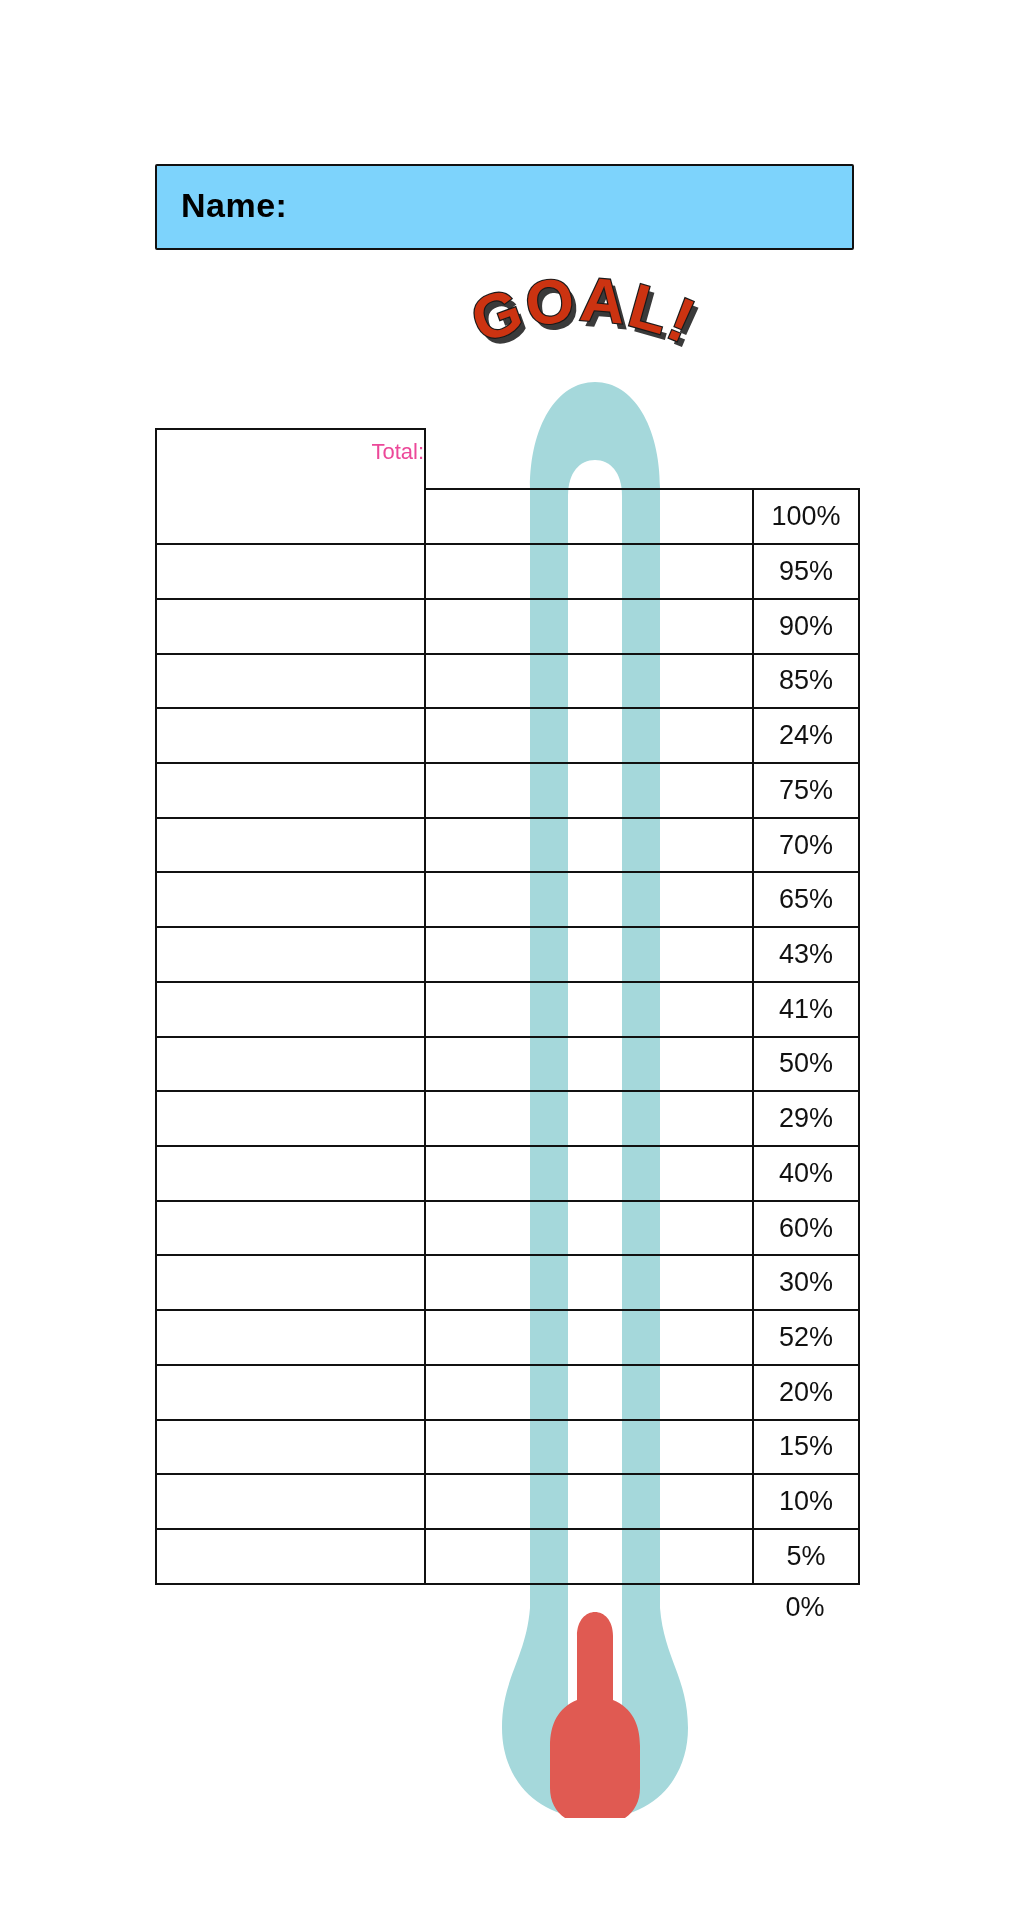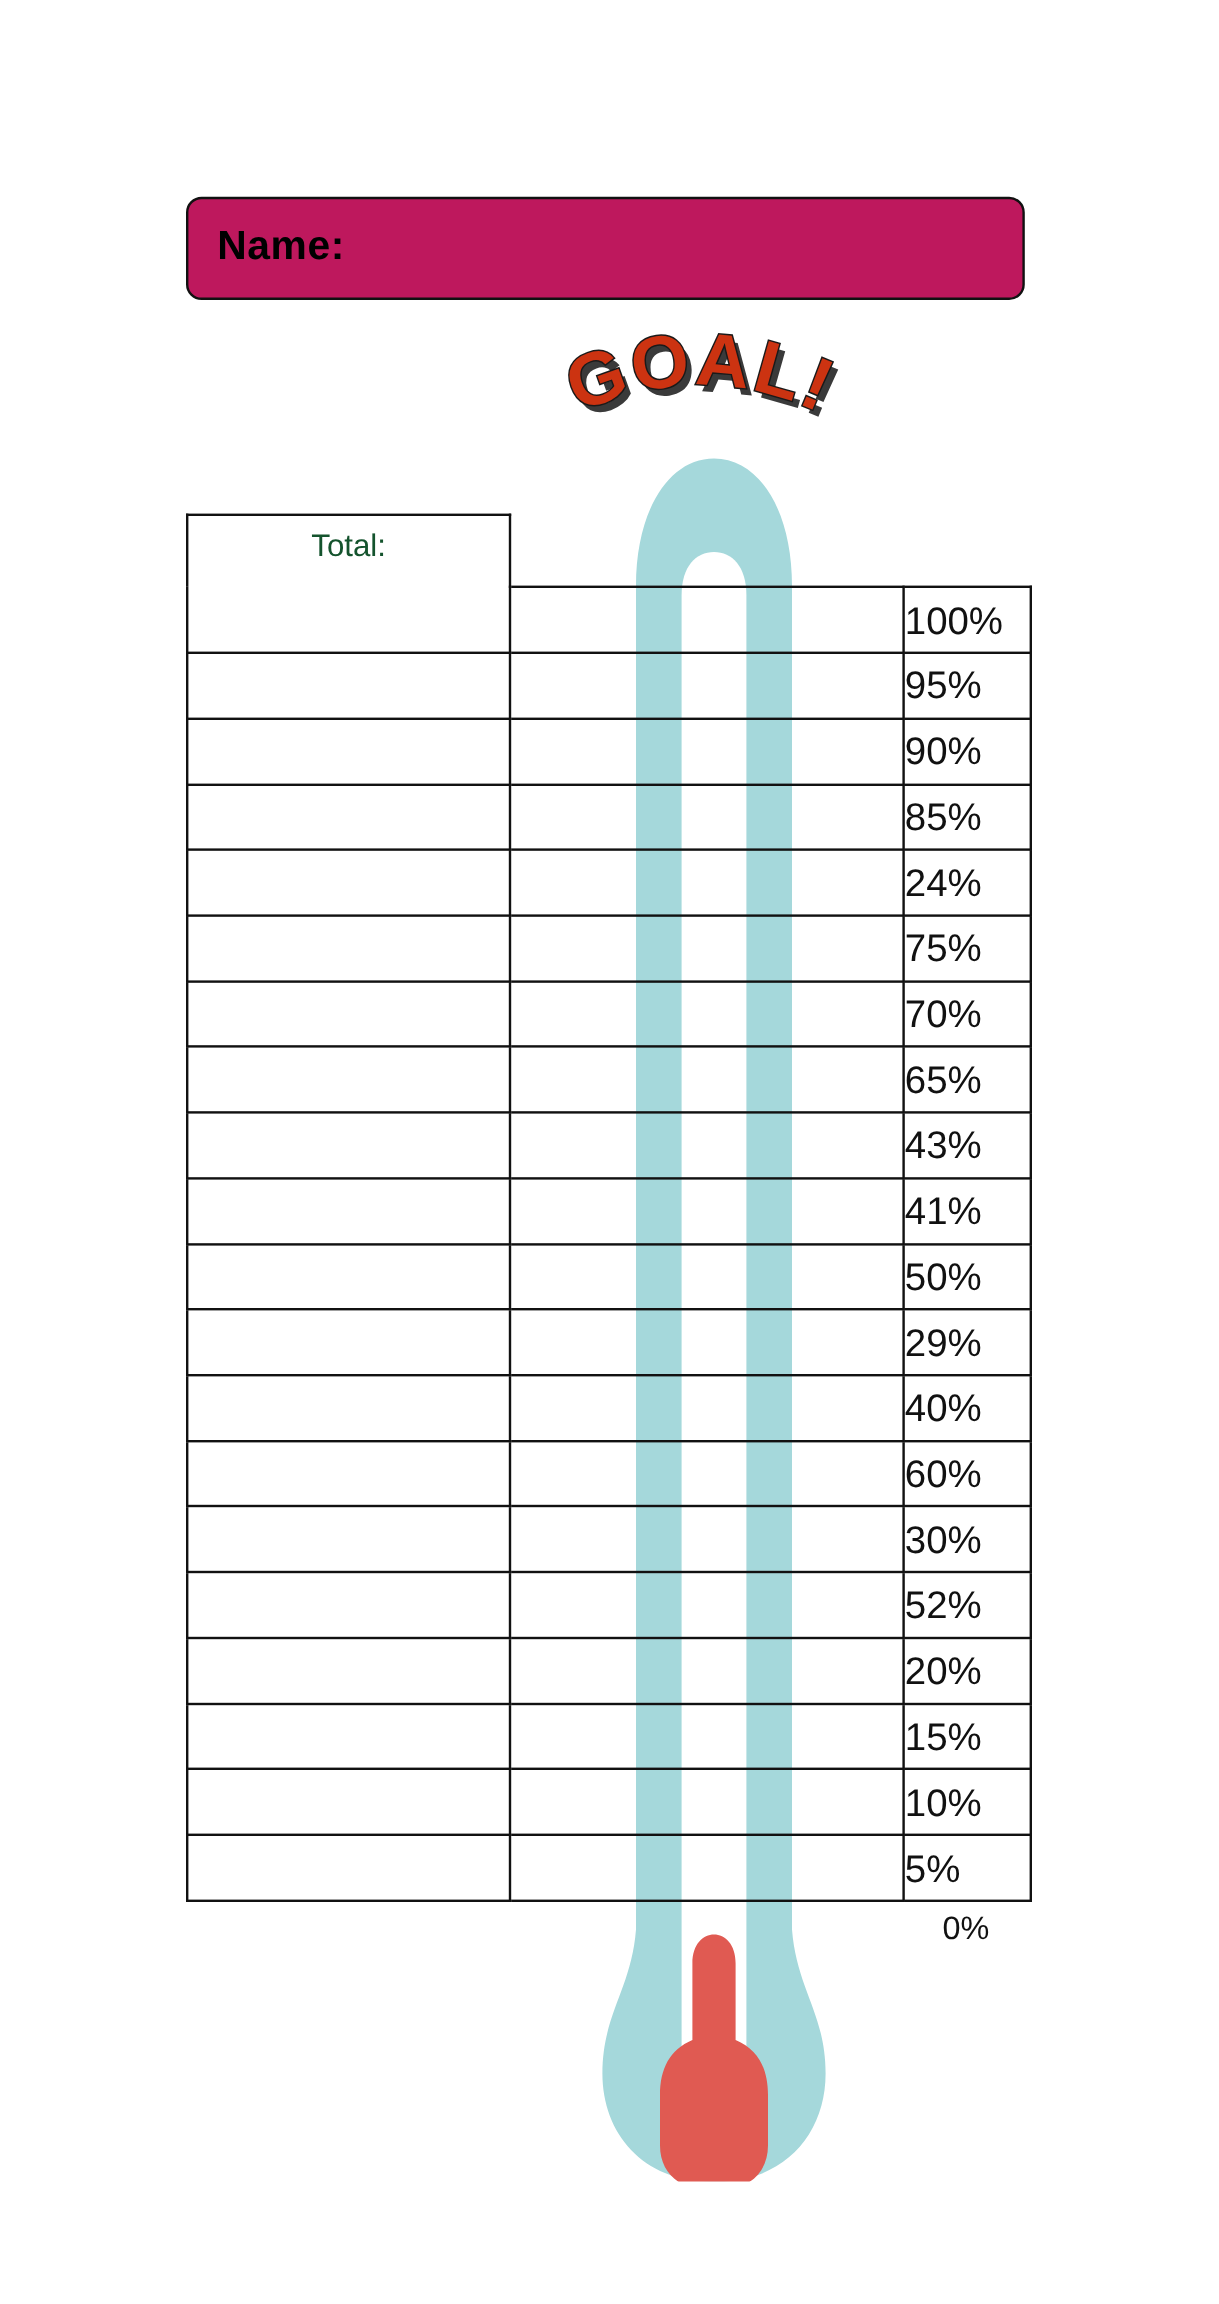--- a/index.html
+++ b/index.html
@@ -24,22 +24,22 @@
     color:#cc3311;
     white-space:pre;
   }
 
   
   .name-box{
     position:absolute;left:155px;top:164px;
     width:699px;height:86px;
     box-sizing:border-box;
     border:2.5px solid #111;
-    border-radius:13px;
-    background:#be185d;
+    border-radius:2px;
+    background:#7dd3fc;
   }
   .name-label{
     position:absolute;left:24px;top:20px;
     font-size:34px;font-weight:700;color:#000;
     letter-spacing:0.5px;
   }
 
   
   .goal-wrap{
     position:absolute;left:418px;top:272px;
@@ -91,31 +91,32 @@
   .grid tr{height:52.6px;}
   .grid tr.first-row{height:58px;}
 
   
   .total-cell{
     vertical-align:top;
     text-align:center;
   }
   .total-text{
     display:block;
-    font-size:26px;
-    color:#14532d;
+    font-size:22px;
+    color:#ec4899;
     padding-top:9px;
+    text-align:right;
   }
   
   .no-border{border:none !important;background:transparent;}
 
   .pct-cell{
-    text-align:left;
+    text-align:center;
     vertical-align:middle;
-    font-size:32px;
+    font-size:27px;
     color:#111;
     line-height:1;
   }
   .mid-cell{background:transparent;}
 
   
   .zero-label{
     position:absolute;left:752px;top:1592px;
     width:106px;text-align:center;
     font-size:27px;color:#111;

